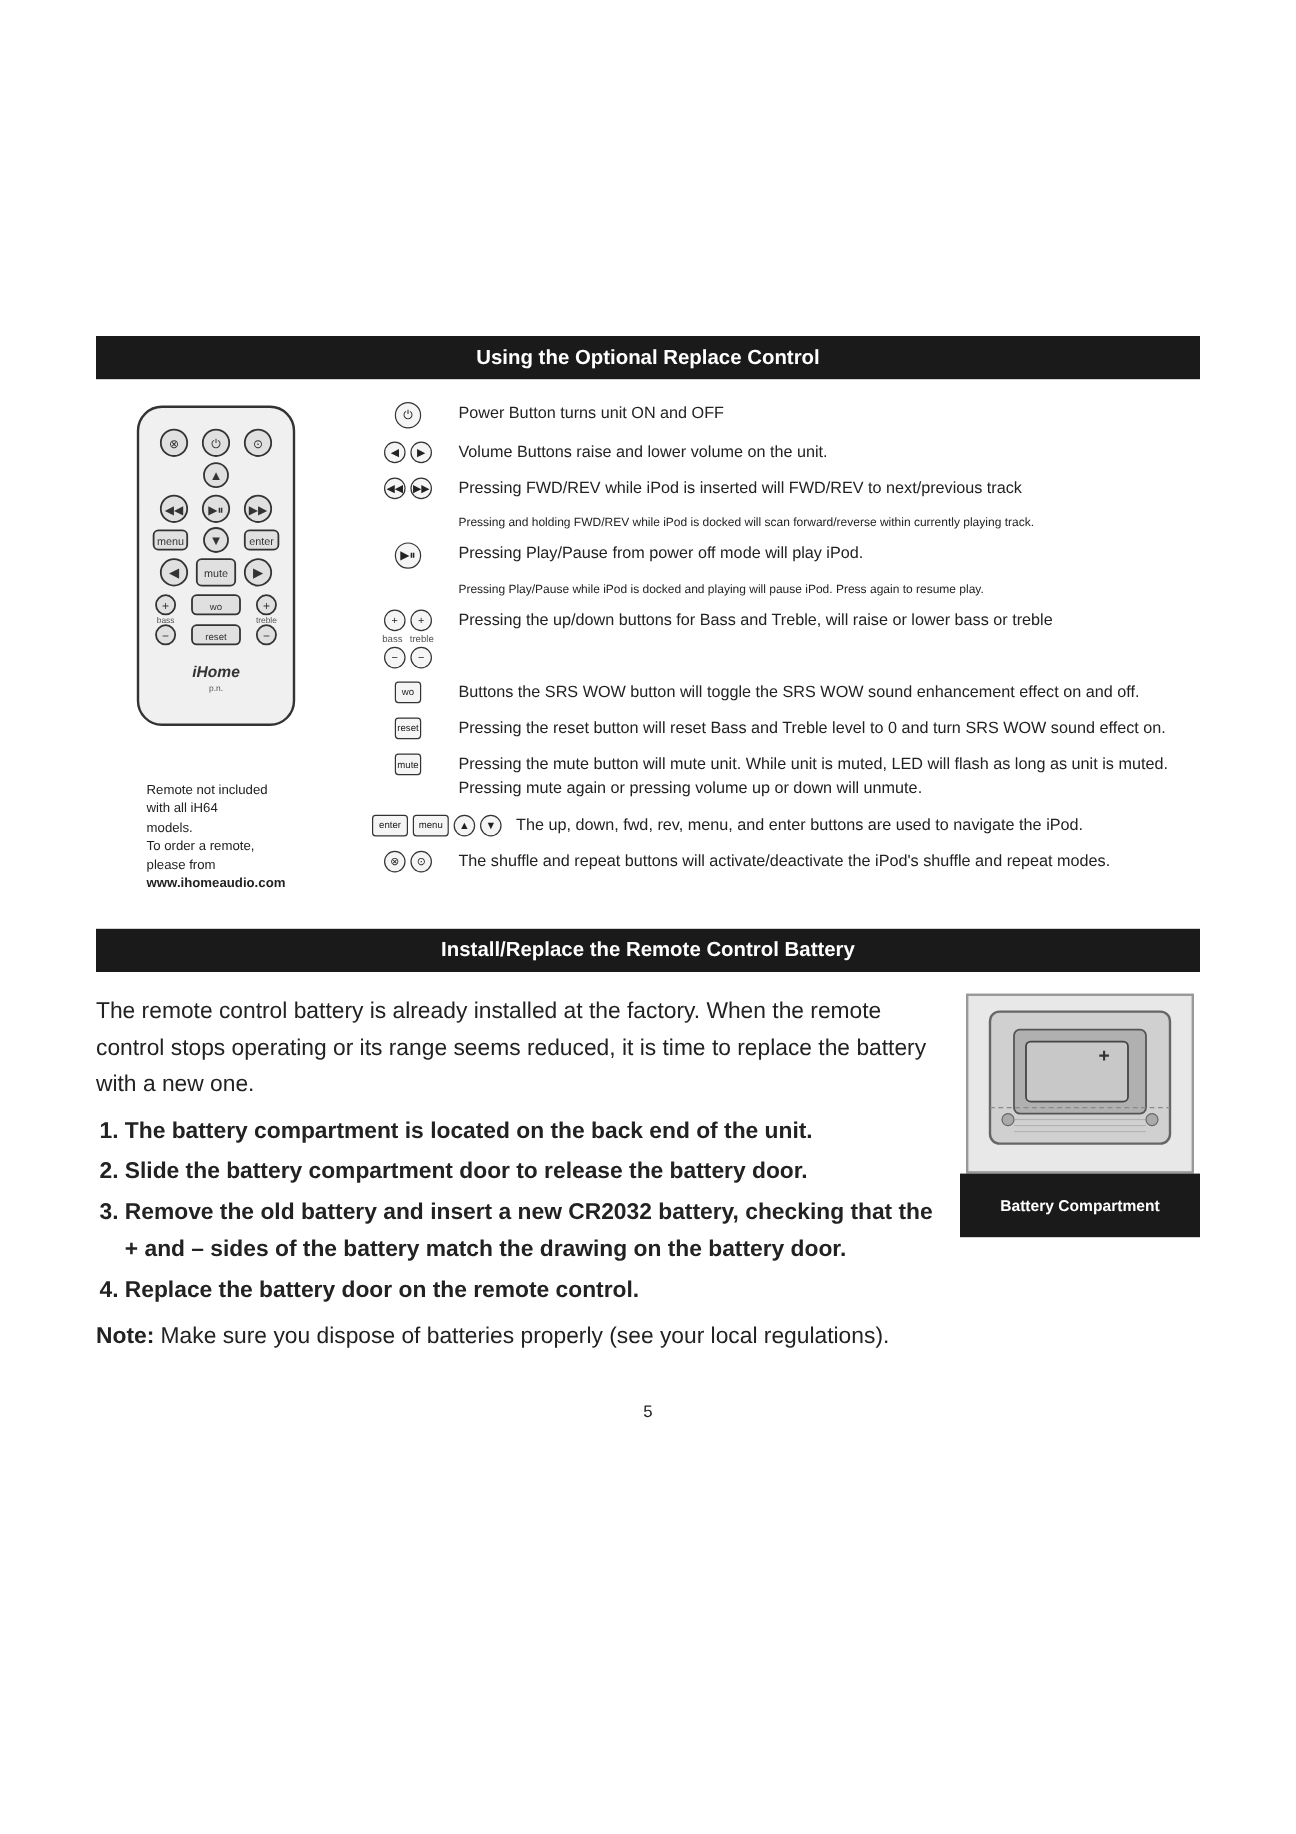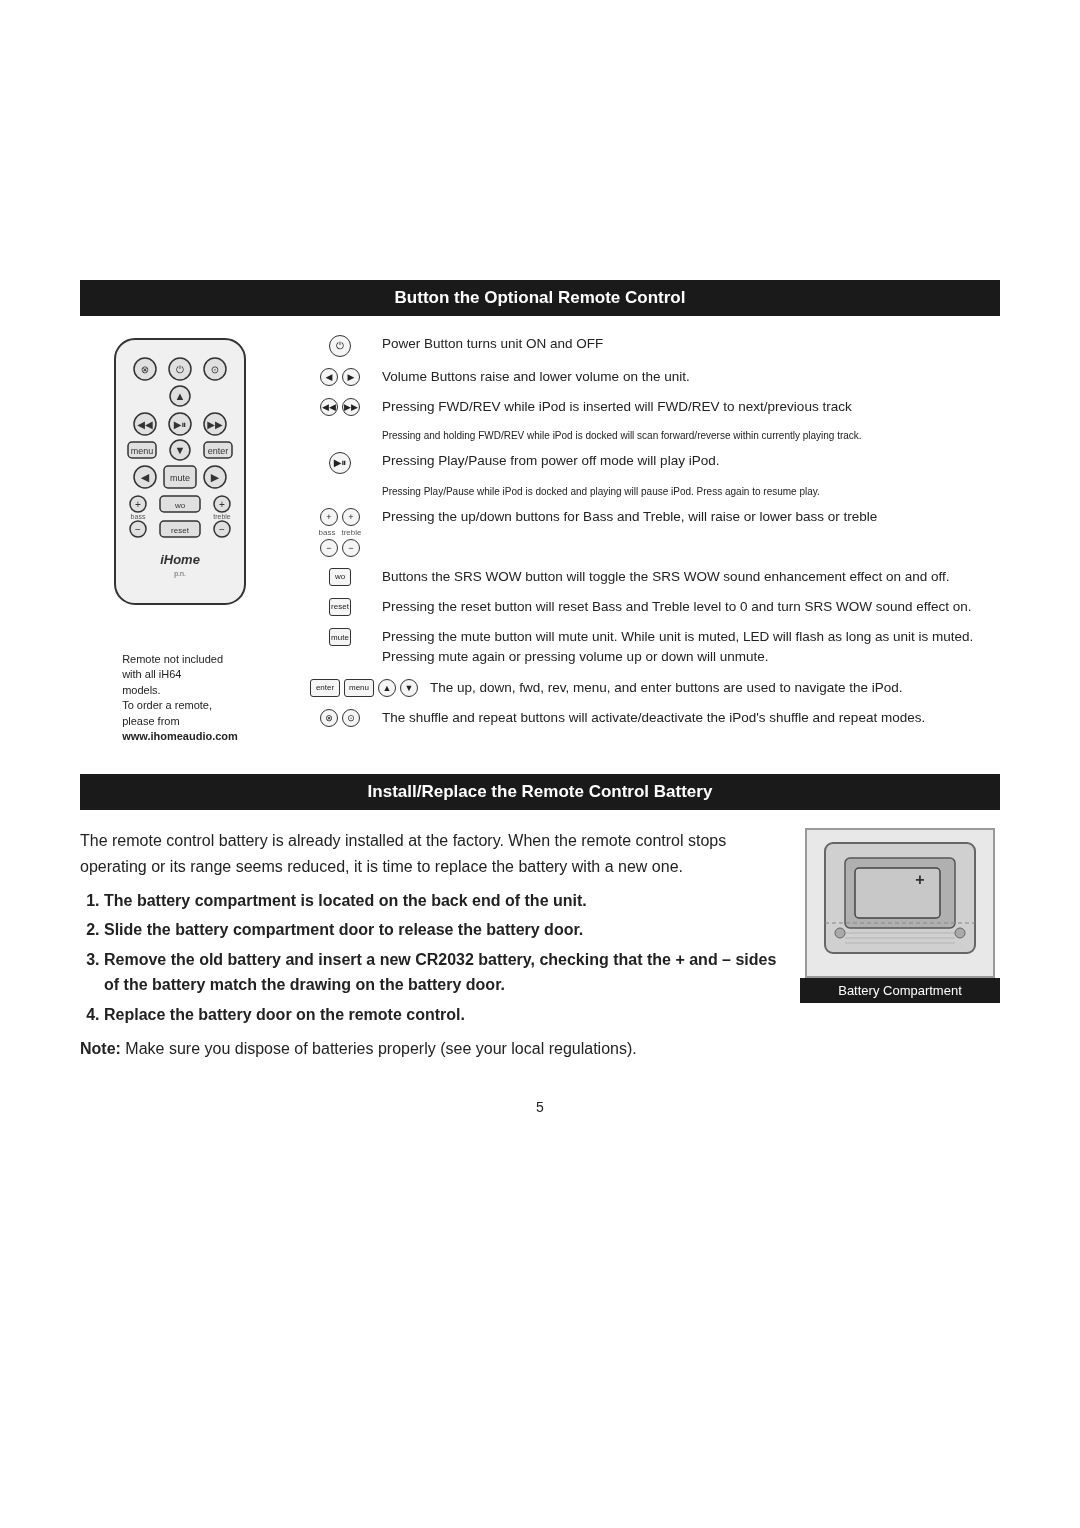--- a/index.html
+++ b/index.html
@@ -89,21 +89,21 @@
     .install-section {
       margin-top: 10px;
     }
     .install-content {
       display: flex;
       gap: 20px;
       margin-top: 14px;
     }
     .install-text {
       flex: 1;
-      font-size: 16px;
+      font-size: 19px;
       line-height: 1.6;
     }
     .install-text p {
       margin-bottom: 8px;
     }
     .install-text ol {
       margin-left: 24px;
       margin-bottom: 8px;
     }
     .install-text ol li {
@@ -115,23 +115,23 @@
       width: 200px;
       flex-shrink: 0;
       display: flex;
       flex-direction: column;
       align-items: center;
     }
     .battery-label {
       background: #1a1a1a;
       color: #fff;
       font-size: 13px;
-      font-weight: normal;
+      font-weight: bold;
       text-align: center;
-      padding: 5px 12px;
+      padding: 19px 12px;
       width: 100%;
       text-align: center;
     }
     .battery-img-box {
       border: 2px solid #999;
       width: 190px;
       height: 150px;
       background: #e8e8e8;
       display: flex;
       align-items: center;
@@ -176,21 +176,21 @@
       background: #f5f5f5;
       flex-shrink: 0;
     }
   </style>
 </head>
 <body>
 
 <div class="page">
   <div class="top-space"></div>
 
-  <div class="section-header">Button the Optional Remote Control</div>
+  <div class="section-header">Using the Optional Replace Control</div>
 
   <div class="remote-section">
 
     <div class="remote-image-col">
       <div class="remote-svg-container">
 
         <svg width="160" height="310" viewBox="0 0 160 310" xmlns="http://www.w3.org/2000/svg">
 
           <rect x="15" y="5" width="130" height="265" rx="20" ry="20" fill="#f0f0f0" stroke="#333" stroke-width="2"></rect>
 

